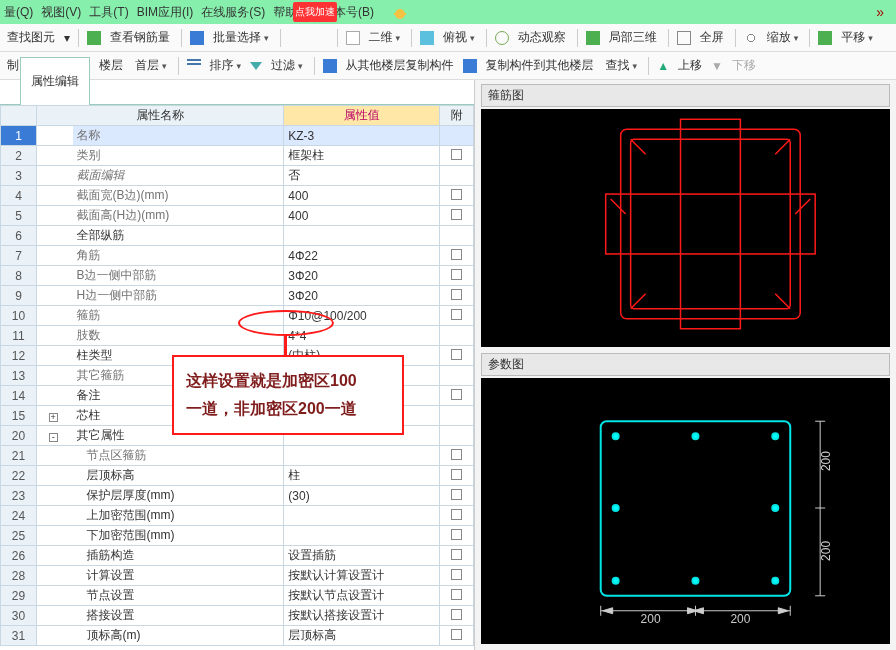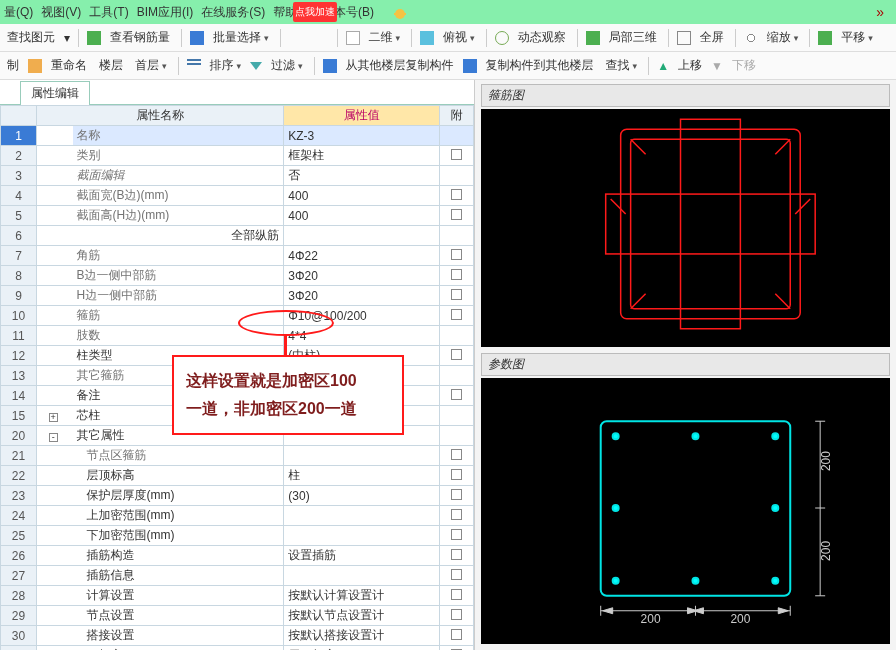--- a/index.html
+++ b/index.html
@@ -23,21 +23,21 @@
 .icon-funnel { width: 0; height: 0; border-left: 6px solid transparent; border-right: 6px solid transparent; border-top: 8px solid #4aa; vertical-align: middle; }
 .down-arrow::after { content: "▾"; font-size: 9px; color: #555; margin-left: 1px; }
 .right-mark { position: absolute; right: 12px; top: 4px; color: #a00; font-size: 14px; }
 
 
 .main { display: flex; height: calc(650px - 24px - 28px - 28px); }
 .left-col { width: 475px; border-right: 1px solid #ccc; display: flex; flex-direction: column; }
 .right-col { flex: 1; display: flex; flex-direction: column; background: #f4f4f4; }
 
 .tab-strip { height: 24px; display: flex; align-items: flex-end; padding-left: 20px; background: #fff; }
-.tab { border: 1px solid #9cb; border-bottom: none; padding: 3px 10px; background: #fff; font-size: 12px; margin-right: 2px; margin-top: 40px; }
+.tab { border: 1px solid #9cb; border-bottom: none; padding: 15px 10px; background: #fff; font-size: 12px; margin-right: 2px; margin-top: 40px; }
 .tab.active { background: #fff; position: relative; top: 1px; }
 
 
 .prop-table { flex: 1; overflow: auto; border-top: 1px solid #9cb; }
 table.props { border-collapse: collapse; width: 100%; table-layout: fixed; }
 table.props th, table.props td { border: 1px solid #c8d7e1; height: 20px; padding: 0 4px; font-size: 12px; white-space: nowrap; overflow: hidden; }
 table.props th { background: #eaf1f7; font-weight: normal; text-align: center; }
 table.props th.value { background: #ffe7a8; color: #b06; }
 table.props td.rownum { width: 26px; text-align: center; background: #eaf1f7; color: #555; }
 table.props td.name { color: #737373; }
@@ -48,21 +48,21 @@
 .chk { width: 11px; height: 11px; border: 1px solid #888; display: inline-block; }
 .exp { display: inline-block; width: 9px; height: 9px; border: 1px solid #888; line-height: 7px; text-align: center; font-size: 9px; margin-right: 3px; color: #333; }
 .indent { padding-left: 14px !important; }
 
 
 .anno-ellipse { position: absolute; border: 2.5px solid #ff1a1a; border-radius: 50%; pointer-events: none; }
 .anno-box { position: absolute; border: 2.5px solid #ff1a1a; background: #fff; padding: 10px 12px; color: #7f1d1d; font-size: 16px; font-weight: bold; line-height: 28px; pointer-events: none; }
 .anno-line { position: absolute; background: #ff1a1a; pointer-events: none; }
 
 
-.panel-title { background: #e8e8e8; border: 1px solid #bbb; padding: 2px 6px; font-size: 12px; margin: 4px 6px 0 6px; font-style: italic; }
+.panel-title { background: #e8e8e8; border: 1px solid #bbb; padding: 2px 6px; font-size: 12px; margin: 4px 6px 0 6px; }
 .panel-canvas { background: #000; margin: 2px 6px; position: relative; overflow: hidden; }
 .panel-top { height: 238px; }
 .panel-bot { flex: 1; margin-bottom: 6px; min-height: 220px; }
 
 
 svg { display: block; }
 </style>
 </head>
 <body>
 
@@ -194,21 +194,21 @@
             <tr>
               <td class="rownum">5</td>
               <td class="rownum" style="background: rgb(255, 255, 255); border-right: none;"></td>
               <td class="name" style="border-left: none;">截面高(H边)(mm)</td>
               <td>400</td>
               <td class="att"><span class="chk"></span></td>
             </tr>
             <tr>
               <td class="rownum">6</td>
               <td class="rownum" style="background: rgb(255, 255, 255); border-right: none;"></td>
-              <td class="name black" style="border-left: none; text-align: right;">全部纵筋</td>
+              <td class="name black" style="border-left: none;">全部纵筋</td>
               <td></td>
               <td class="att"></td>
             </tr>
             <tr>
               <td class="rownum">7</td>
               <td class="rownum" style="background: rgb(255, 255, 255); border-right: none;"></td>
               <td class="name" style="border-left: none;">角筋</td>
               <td>4Φ22</td>
               <td class="att"><span class="chk"></span></td>
             </tr>
@@ -308,27 +308,20 @@
               <td class="rownum" style="background: rgb(255, 255, 255); border-right: none;"></td>
               <td class="name black indent" style="border-left: none;">下加密范围(mm)</td>
               <td></td>
               <td class="att"><span class="chk"></span></td>
             </tr>
             <tr>
               <td class="rownum">26</td>
               <td class="rownum" style="background: rgb(255, 255, 255); border-right: none;"></td>
               <td class="name black indent" style="border-left: none;">插筋构造</td>
               <td>设置插筋</td>
-              <td class="att"><span class="chk"></span></td>
-            </tr>
-            <tr>
-              <td class="rownum">27</td>
-              <td class="rownum" style="background: rgb(255, 255, 255); border-right: none;"></td>
-              <td class="name black indent" style="border-left: none;">插筋信息</td>
-              <td></td>
               <td class="att"><span class="chk"></span></td>
             </tr>
             <tr>
               <td class="rownum">28</td>
               <td class="rownum" style="background: rgb(255, 255, 255); border-right: none;"></td>
               <td class="name black indent" style="border-left: none;">计算设置</td>
               <td>按默认计算设置计</td>
               <td class="att"><span class="chk"></span></td>
             </tr>
             <tr>

